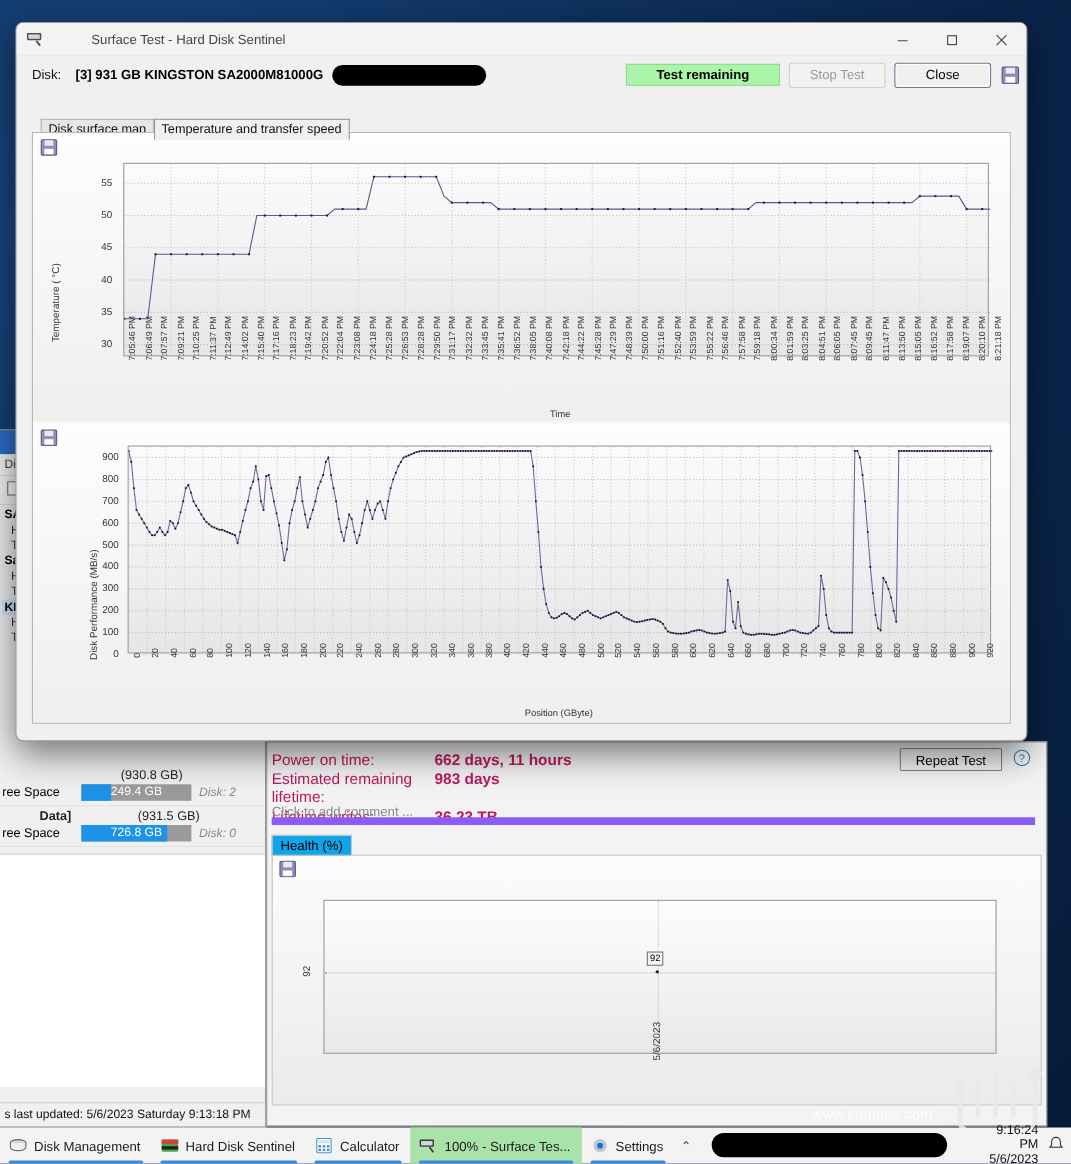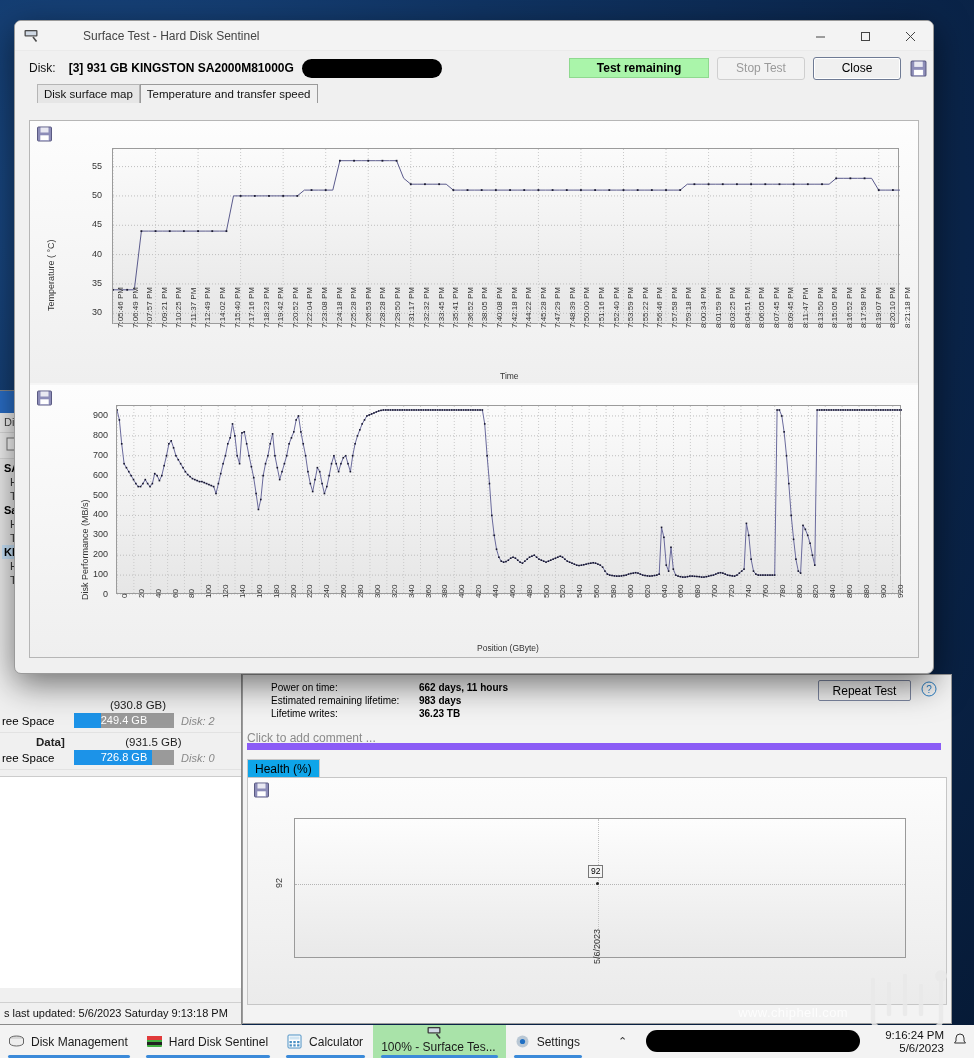--- a/index.html
+++ b/index.html
@@ -68,21 +68,21 @@
   #st-diskbar .dname { font-size:12px; font-weight:bold; color:#000; }
   #redact-serial { width:140px;height:19px;background:#000;border-radius:10px;margin-left:8px;}
   #st-status-pill { margin-left:auto; width:140px; height:20px; background:#aaf5aa; border:1px solid #8fd98f;
       font-size:12px; font-weight:bold; text-align:center; line-height:19px; color:#000;}
   .stbtn { height:23px; min-width:88px; padding:0 10px; font-size:12px; background:#f0f0f0;
       border:1px solid #adadad; border-radius:3px; margin-left:8px; color:#000;}
   .stbtn.disabled { color:#9a9a9a; background:#f2f2f2; border-color:#cfcfcf;}
   .stbtn.default { border:1px solid #6f7b94; box-shadow: inset 0 0 0 1px #fff; }
   #save-top-icon { margin-left:9px; width:17px;height:17px;}
 
-  #st-tabs { height:18px; padding-left:22px; display:flex; align-items:flex-end; position:relative; }
+  #st-tabs { height:18px; padding-left:22px; display:flex; align-items:flex-end; position:relative;margin-top:24px; }
   .st-tab { font-size:11.5px; padding:2px 6px 2px 6px; background:#e6e6e6; border:1px solid #b5b5b5;
       border-bottom:none; color:#111; line-height:14px;}
   .st-tab.active { background:#f0f0f0; border-color:#9a9a9a; position:relative; z-index:2;}
 
   #st-body { position:absolute; left:14px; top:99px; right:14px; height:538px; background:#f6f6f6;
       border:1px solid #b6b6b6; overflow:hidden;}
 
   .chart-pane { position:relative; background:#fcfcfc; }
   .savebox { position:absolute; width:19px;height:18px; }
   .plot {
@@ -95,21 +95,21 @@
   .ytick { position:absolute; right:0; font-size:9px; color:#333; text-align:right; transform:translateY(-50%); }
   .xtick { position:absolute; font-size:8px; color:#333; white-space:nowrap;
       transform-origin:0 0; transform:rotate(-90deg); }
   .xaxis-title { position:absolute; font-size:8.5px; color:#333; }
   .gridline-h { position:absolute; left:0; right:0; border-top:1px dotted #b4b4b4; }
   .gridline-v { position:absolute; top:0; bottom:0; border-left:1px dotted #c2c2c2; }
 
   
   #info-panel { position:absolute; left:242px; top:674px; width:710px; height:350px;
       background:#f3f3f3; border:1px solid #9b9b9b; }
-  .ip-row { display:flex; font-size:10px; color:#000000; padding:1px 0 1px 0;margin-left:24px;}
+  .ip-row { display:flex; font-size:14px; color:#be185d; padding:1px 0 1px 0;}
   .ip-k { width:148px; }
   .ip-v { font-weight:bold; }
   #ip-comment { position:absolute; left:4px; top:56px; width:694px; height:19px;
       border-bottom:7px solid #8b5cf6; color:#8a8a8a; font-size:12px; }
   #repeat-test { position:absolute; right:40px; top:5px; width:93px; height:21px; font-size:12px;
       background:#f0f0f0; border:1px solid #7c86a0; border-radius:2px; }
   #help-ic { position:absolute; right:14px; top:6px; width:16px;height:16px;}
   #health-tab { position:absolute; left:4px; top:84px; font-size:12px; padding:2px 7px;
       background:#0ea5e9; border:1px solid #c6c6c6; border-bottom-color:#f3f3f3;}
   #health-chart-pane { position:absolute; left:4px; top:102px; width:700px; height:228px;
@@ -119,21 +119,21 @@
   #wm-text { position:absolute; right:126px; bottom:38px; color:rgba(255,255,255,.80);
       font-size:13px; letter-spacing:.4px; }
   #wm-logo { position:absolute; right:14px; bottom:20px; width:105px; height:76px; opacity:.85;}
 
   
   #taskbar { position:absolute; left:0; bottom:0; width:974px; height:33px;
       background:#f3f3f3; display:flex; align-items:center; }
   .tb-item { display:flex; align-items:center; height:33px; padding:0 10px 0 8px; position:relative;
       font-size:12px; color:#1b1b1b; white-space:nowrap; }
   .tb-item .ticon { width:17px;height:15px;margin-right:6px;}
-  .tb-item.active { background:#a9e3a9;flex-direction:column; }
+  .tb-item.active { background:#a9e3a9; }
   .tb-underline { position:absolute; left:8px; right:8px; bottom:0; height:3px; background:#3b8ad9; border-radius:2px;}
   #tb-tray { margin-left:auto; display:flex; align-items:center; height:33px; padding-right:6px; position:relative;}
   #tray-redact { position:absolute; left:34px; top:5px; width:214px; height:22px; background:#000; border-radius:11px; }
   #tb-clock { text-align:right; font-size:11.5px; line-height:13px; color:#111; margin:0 8px 0 250px; }
   .chev { margin:0 8px 0 6px; font-size:11px; color:#333;}
 </style>
 </head>
 <body>
 
 <div id="desktop"></div>

